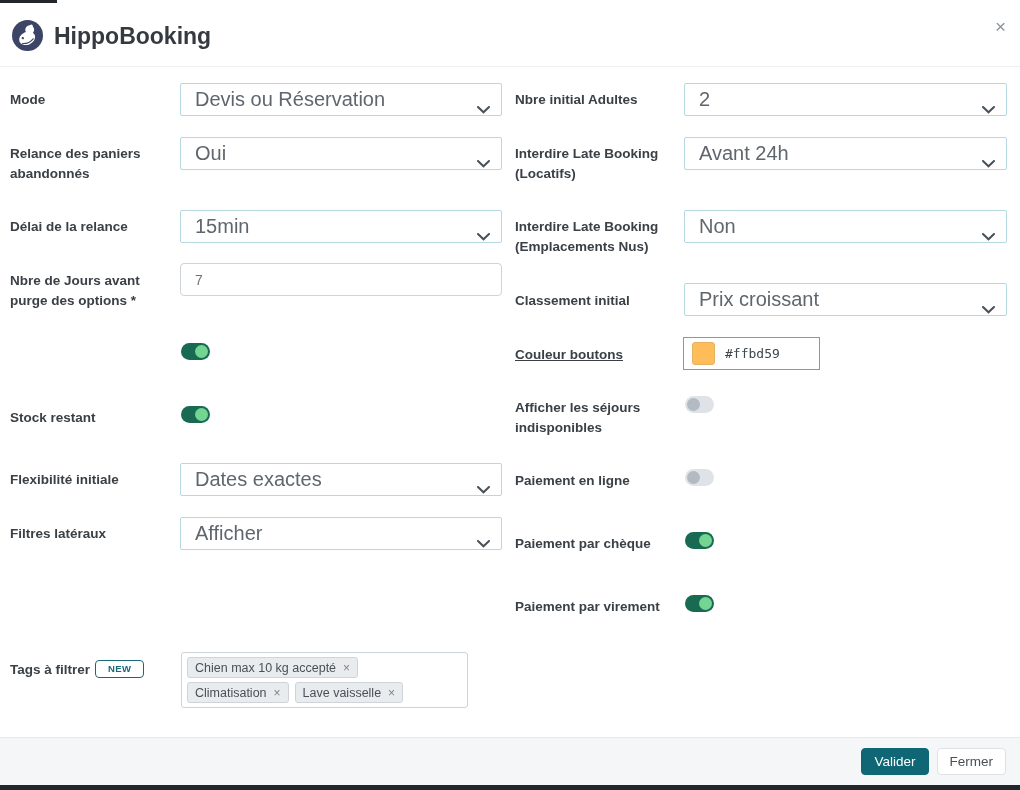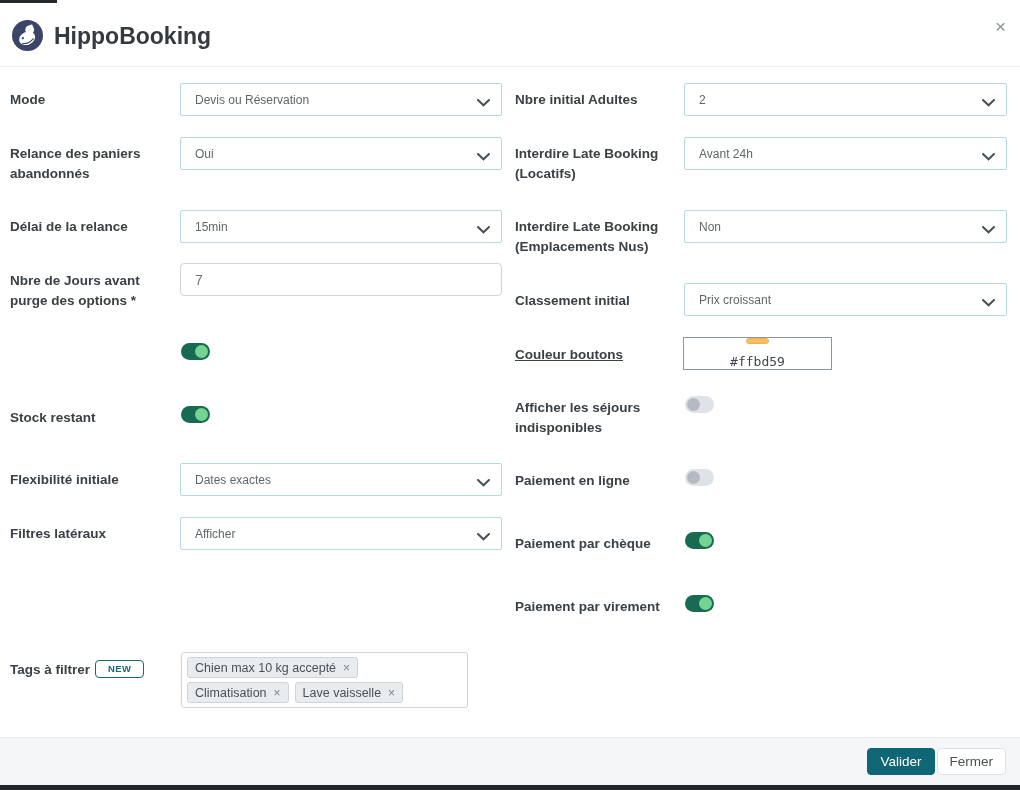--- a/index.html
+++ b/index.html
@@ -26,41 +26,41 @@
              line-height: 1; }
 
   
   .label { position: absolute; width: 170px; font-size: 13.5px; font-weight: 700;
            color: #3a4046; line-height: 1.5; }
 
   
   .select { position: absolute; height: 33px; background: #fff;
             border: 1.5px solid #b5d8e1; border-radius: 2px;
             display: flex; align-items: center; padding: 0 30px 0 14px;
-            font-size: 12px; color: #5f666d; cursor: pointer; }
+            font-size: 20px; color: #5f666d; cursor: pointer; }
   .select .chev { position: absolute; right: 11px; top: 12px; }
 
   
   .text-input { position: absolute; height: 33px; background: #fff;
                 border: 1px solid #ced4da; border-radius: 4px;
                 padding: 0 14px; font-size: 14px; color: #6c757d;
                 font-family: "Liberation Sans", sans-serif; outline: none; }
 
   
   .toggle { position: absolute; width: 29px; height: 17px; border-radius: 9px; cursor: pointer; }
   .toggle .knob { position: absolute; top: 2px; width: 13px; height: 13px; border-radius: 50%; }
   .toggle.on  { background: #186a53; }
   .toggle.on .knob  { right: 2px; background: #74d492; }
   .toggle.off { background: #dfe3e8; }
   .toggle.off .knob { left: 2px; background: #b3bac2; }
 
   
-  .color-box { position: absolute; width: 149px; height: 33px; background: #fff;
+  .color-box { position: absolute; width: 137px; height: 33px; background: #fff;
                border: 1px solid #8f979e; display: flex; align-items: center;
-               padding: 0 8px; gap: 10px; cursor: pointer; flex-direction: column; }
+               padding: 0 8px; gap: 10px; cursor: pointer; }
   .color-swatch { width: 23px; height: 23px; border-radius: 3px; border: 1px solid #e3b363; }
   .color-value { font-family: "DejaVu Sans Mono", monospace; font-size: 13px; color: #3f464d; }
 
   
   .badge-new { display: inline-block; border: 1.5px solid #17697a; color: #17697a;
                font-size: 9.5px; font-weight: 700; border-radius: 4px;
                padding: 1px 12px; margin-left: 5px; letter-spacing: 0.4px;
                vertical-align: 2px; background: #fff; }
 
   
@@ -70,21 +70,21 @@
             gap: 4px 6px; align-content: flex-start; background: #fff; }
   .chip { background: #e9ecef; border: 1px solid #ced4da; border-radius: 3px;
           font-size: 12.5px; color: #495057; padding: 1px 7px;
           display: inline-flex; align-items: center; gap: 7px; height: 21px; }
   .chip .x { color: #7d858d; font-size: 12px; cursor: pointer; line-height: 1; }
 
   
   .footer { position: absolute; left: 0; top: 737px; width: 100%; height: 48px;
             background: #f4f6f8; border-top: 1px solid #e7eaed;
             display: flex; align-items: center; justify-content: flex-end;
-            gap: 2px; padding-right: 14px; }
+            gap: 8px; padding-right: 14px; }
   .btn { font-family: "Liberation Sans", sans-serif; font-size: 13.5px;
          border-radius: 4px; padding: 6px 12px; cursor: pointer; line-height: 1; }
   .btn-primary { background: #0f6674; border: 1px solid #0f6674; color: #fff; }
   .btn-secondary { background: #fff; border: 1px solid #dee2e6; color: #495057; }
 </style>
 </head>
 <body>
 
 <div class="modal">
 

